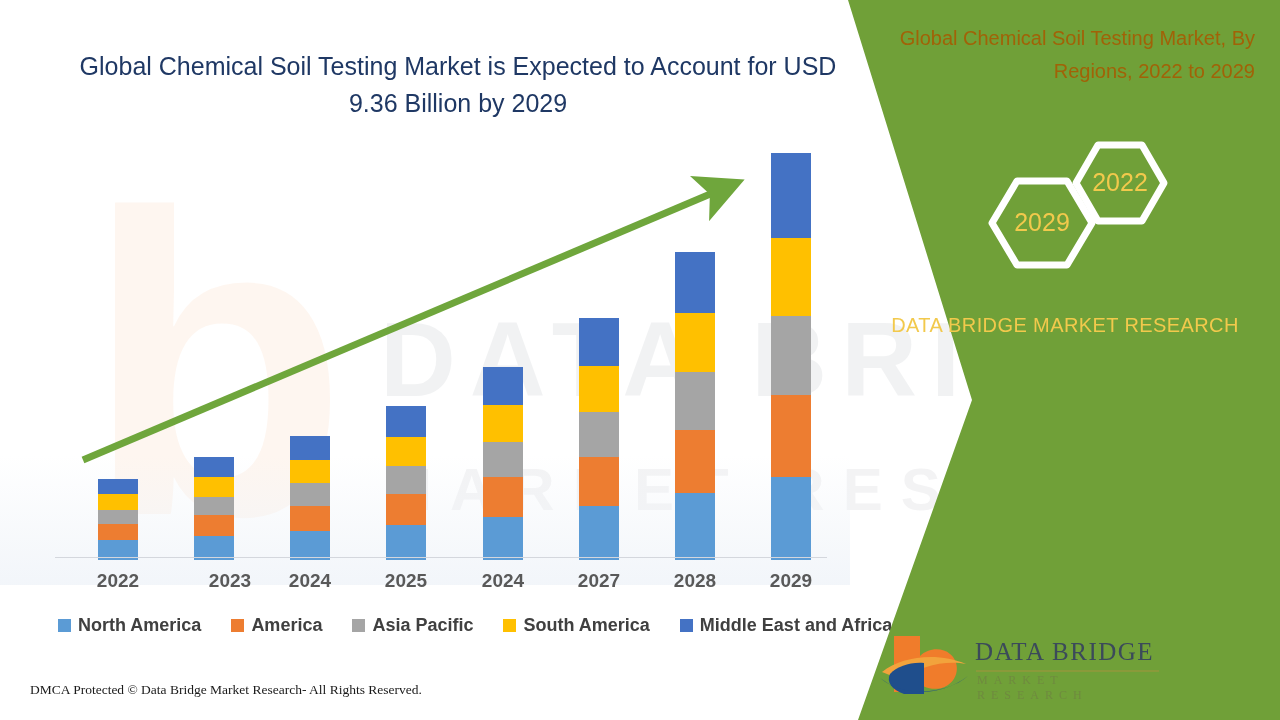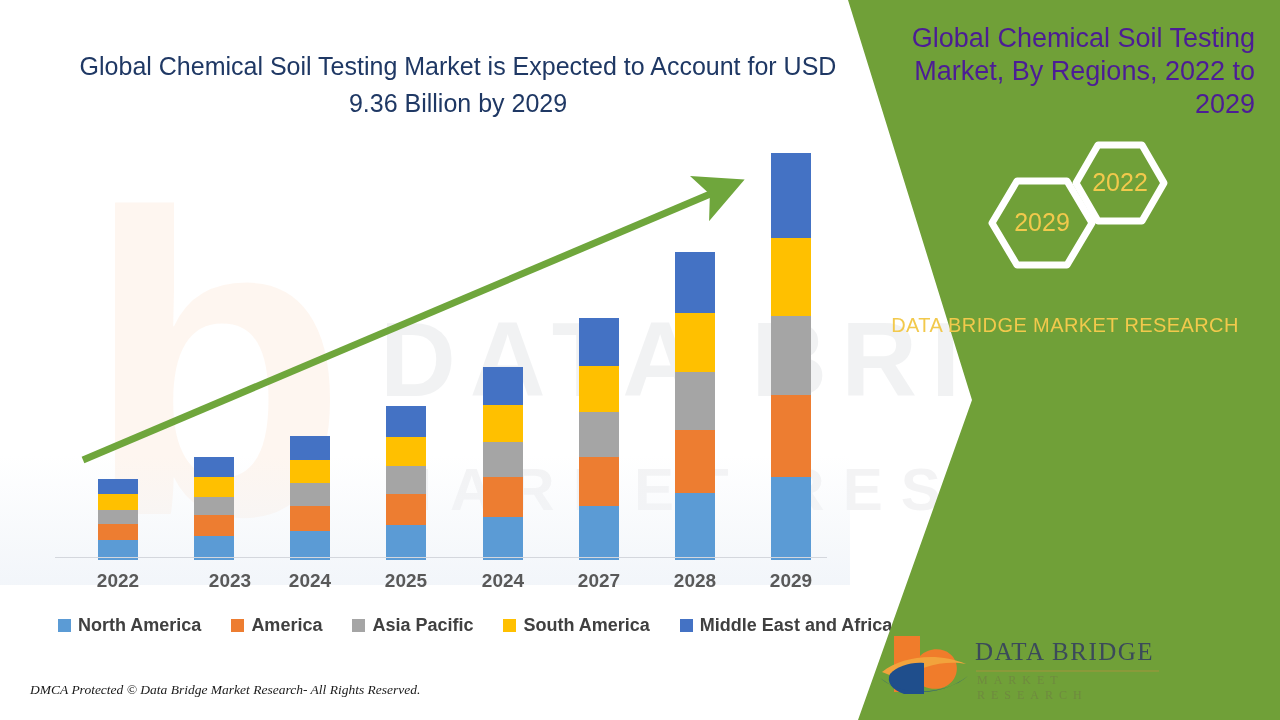--- a/index.html
+++ b/index.html
@@ -73,39 +73,39 @@
     display:flex; align-items:center; gap:30px;
   }
   .legend-item{ display:flex; align-items:center; gap:7px; }
   .legend-swatch{ width:13px; height:13px; flex:none; }
   .legend-text{ font-size:18px; font-weight:700; color:#404040; white-space:nowrap; }
 
   
   .footer-left{
     position:absolute; left:30px; top:682px;
     font-family:"Liberation Serif", serif;
-    font-size:13.5px; color:#1a1a1a; white-space:nowrap;font-style:italic;
+    font-size:13.5px; color:#1a1a1a; white-space:nowrap;
   }
   .footer-right{
     position:absolute; left:460px; top:684px;
     font-family:"Liberation Serif", serif;
     font-size:12.5px; color:#1a1a1a; white-space:nowrap;
   }
 
   
   .green-panel{
     position:absolute; left:820px; top:0; width:460px; height:720px;
     overflow:hidden;
   }
   .green-shape{ position:absolute; inset:0; }
   .panel-content{ position:absolute; inset:0; }
   .panel-title{
     position:absolute; left:45px; top:22px; width:390px;
     text-align:right;
-    color:#4c1d95; font-size:27px; line-height:33px; font-weight:400;
+    color:#a16207; font-size:20px; line-height:33px; font-weight:400;
   }
   .hex-wrap{ position:absolute; left:160px; top:125px; width:230px; height:180px; }
   .brand-name{
     position:absolute; left:60px; top:308px; width:370px;
     text-align:center; color:#F2C94C; font-size:20px; line-height:35px;
     font-weight:400; letter-spacing:0.4px;
   }
   .logo-wrap{ position:absolute; left:60px; top:630px; width:300px; height:75px; }
   .logo-text-main{
     position:absolute; left:95px; top:8px;

